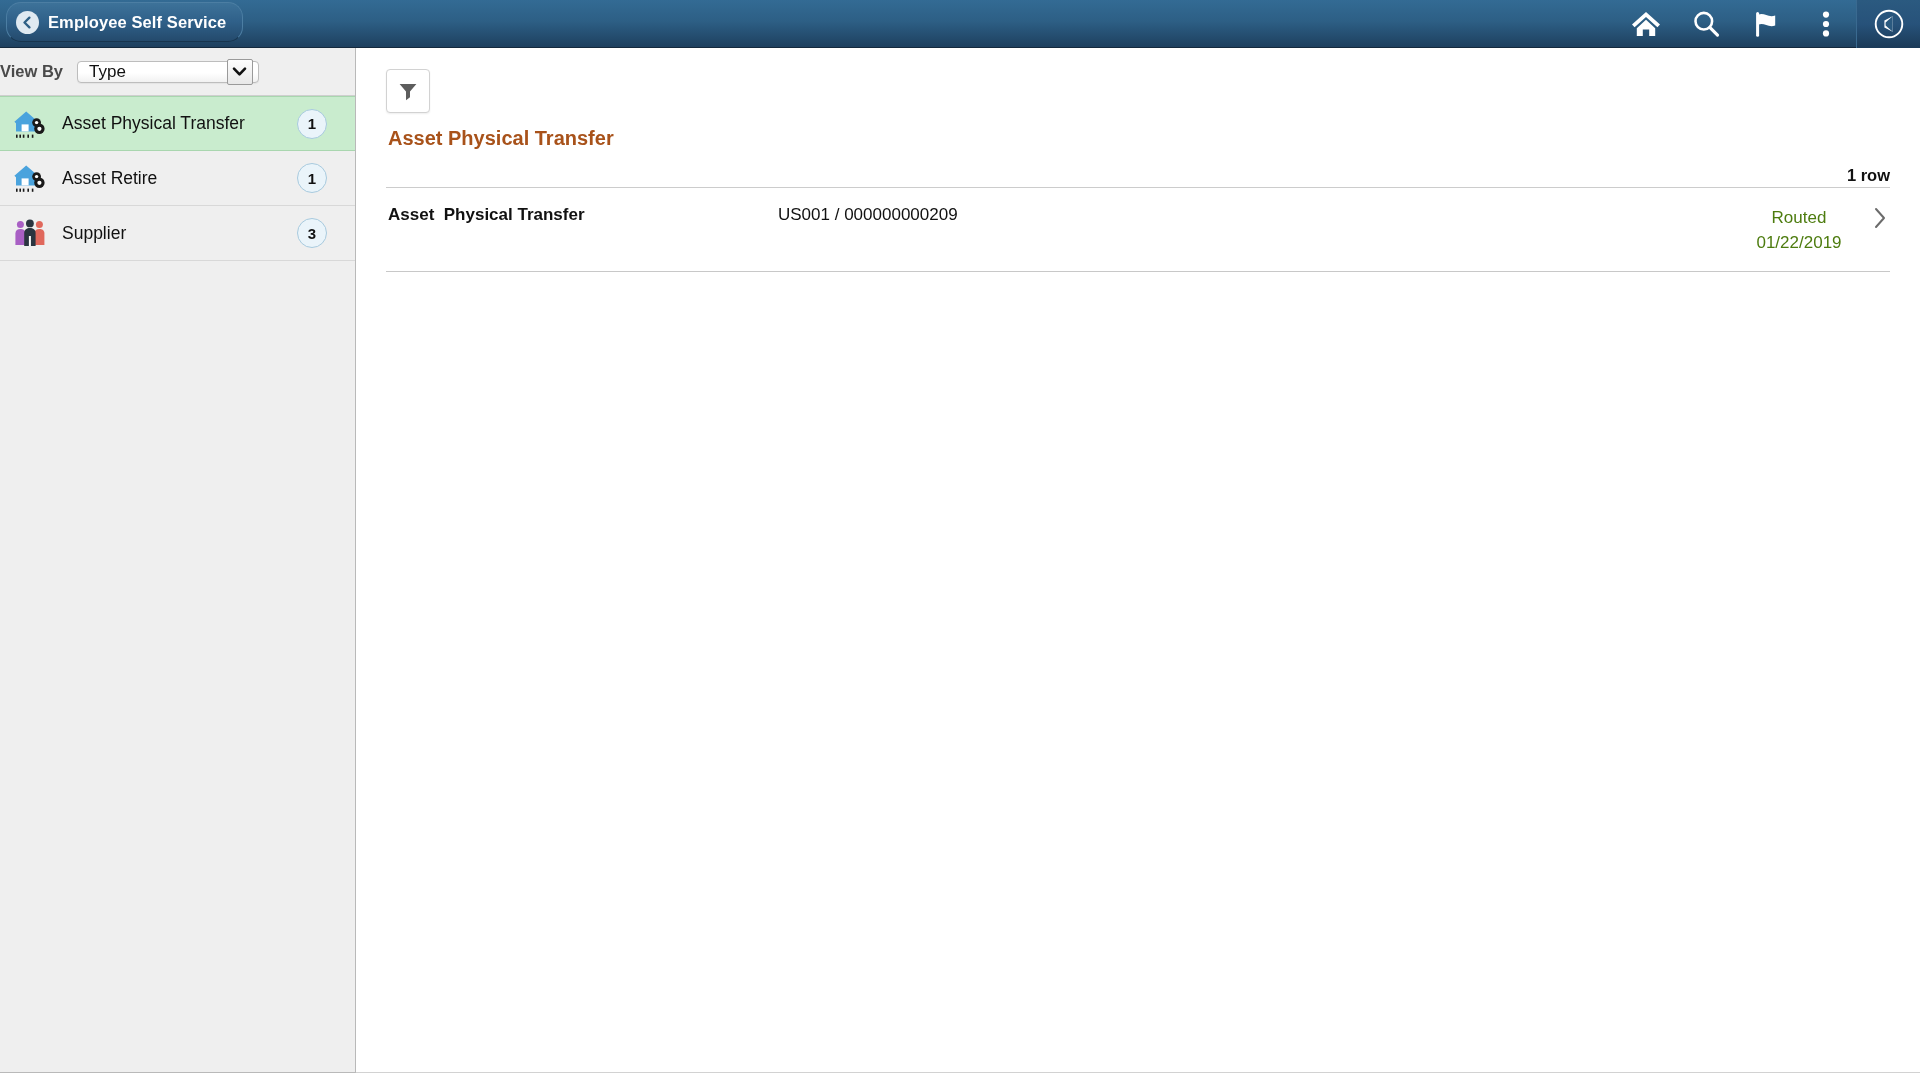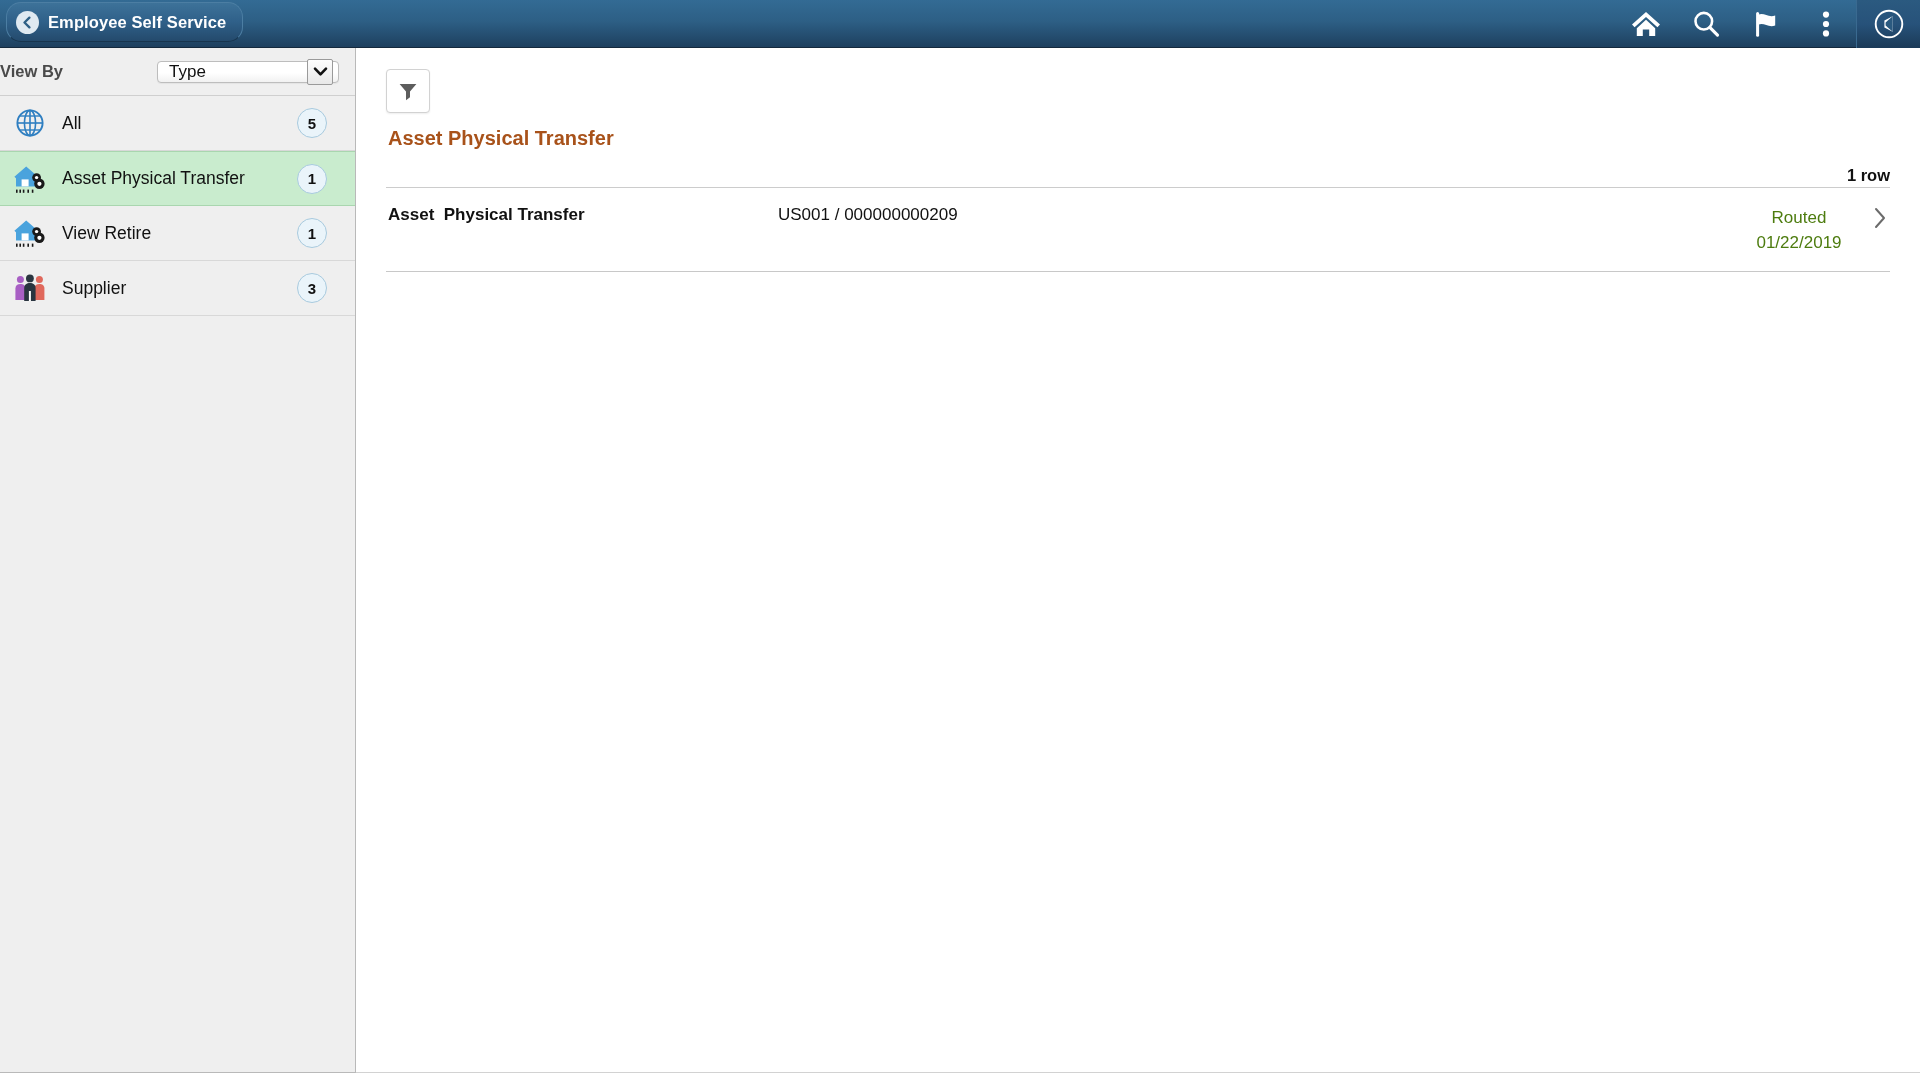--- a/index.html
+++ b/index.html
@@ -99,22 +99,23 @@
     background: #efefef;
     border-right: 1px solid #b9b9b9;
     border-bottom: 1px solid #b9b9b9;
     flex: 0 0 auto;
   }
 
   .viewby-row {
     height: 48px;
     display: flex;
     align-items: center;
-    justify-content: space-between;
-    padding-right: 16px;
+    justify-content: flex-start;
+    padding-right: 35px;
+    gap: 14px;
     border-bottom: 1px solid #cfcfcf;
   }
   .viewby-label {
     font-size: 16.5px;
     font-weight: bold;
     color: #4a4a4a;
   }
   .select-box {
     width: 182px;
     height: 22px;
@@ -329,34 +330,20 @@
       <div class="select-box">
         <span class="select-value">Type</span>
         <span class="select-arrow">
           <svg width="15" height="11" viewBox="0 0 15 11">
             <path d="M2 2.6 L7.5 8.4 L13 2.6" fill="none" stroke="#111" stroke-width="2.6" stroke-linecap="round" stroke-linejoin="round"></path>
           </svg>
         </span>
       </div>
     </div>
 
-    <div class="nav-item">
-      <span class="nav-icon">
-        <svg width="30" height="30" viewBox="0 0 30 30">
-          <circle cx="15" cy="15" r="12.6" fill="none" stroke="#2f7fc1" stroke-width="1.9"></circle>
-          <ellipse cx="15" cy="15" rx="5.6" ry="12.6" fill="none" stroke="#2f7fc1" stroke-width="1.6"></ellipse>
-          <line x1="2.4" y1="15" x2="27.6" y2="15" stroke="#2f7fc1" stroke-width="1.6"></line>
-          <line x1="4.6" y1="8" x2="25.4" y2="8" stroke="#2f7fc1" stroke-width="1.4"></line>
-          <line x1="4.6" y1="22" x2="25.4" y2="22" stroke="#2f7fc1" stroke-width="1.4"></line>
-          <line x1="15" y1="2.4" x2="15" y2="27.6" stroke="#2f7fc1" stroke-width="1.6"></line>
-        </svg>
-      </span>
-      <span class="nav-label">All</span>
-      <span class="badge">5</span>
-    </div>
 
     <div class="nav-item selected">
       <span class="nav-icon">
         <svg width="32" height="30" viewBox="0 0 32 30">
           <path d="M2 12.4 L12.2 3.6 L22.4 12.4 L22.4 22.4 L2 22.4 Z" fill="#4aa3dd"></path>
           <path d="M12.2 2.6 L24 12.8 L22.2 14.6 L12.2 6 L2.2 14.6 L0.4 12.8 Z" fill="#4aa3dd"></path>
           <rect x="7.6" y="15.4" width="7" height="7" fill="#ffffff"></rect>
           <circle cx="22.6" cy="13.6" r="4.4" fill="#1a1a1a"></circle>
           <circle cx="22.6" cy="13.6" r="1.7" fill="#ffffff"></circle>
           <circle cx="25.4" cy="19.8" r="5.2" fill="#1a1a1a"></circle>
@@ -386,21 +373,21 @@
           <circle cx="25.4" cy="19.8" r="2.1" fill="#ffffff"></circle>
           <g fill="#1a1a1a">
             <rect x="2" y="25.6" width="1.6" height="3.2"></rect>
             <rect x="5.4" y="25.6" width="1.6" height="3.2"></rect>
             <rect x="8.8" y="25.6" width="1.6" height="3.2"></rect>
             <rect x="13.4" y="25.6" width="1.6" height="3.2"></rect>
             <rect x="17.8" y="25.6" width="1.6" height="3.2"></rect>
           </g>
         </svg>
       </span>
-      <span class="nav-label">View Retire</span>
+      <span class="nav-label">Asset Retire</span>
       <span class="badge">1</span>
     </div>
 
     <div class="nav-item">
       <span class="nav-icon">
         <svg width="32" height="28" viewBox="0 0 32 28">
           <circle cx="6.4" cy="5.6" r="3.5" fill="#a85fc4"></circle>
           <path d="M1.4 26 L1.4 14.4 C1.4 11.4 3.6 10 6.4 10 C9.2 10 11.4 11.4 11.4 14.4 L11.4 26 Z" fill="#a85fc4"></path>
           <circle cx="25.4" cy="5.6" r="3.5" fill="#e0685c"></circle>
           <path d="M20.4 26 L20.4 14.4 C20.4 11.4 22.6 10 25.4 10 C28.2 10 30.4 11.4 30.4 14.4 L30.4 26 Z" fill="#e0685c"></path>

